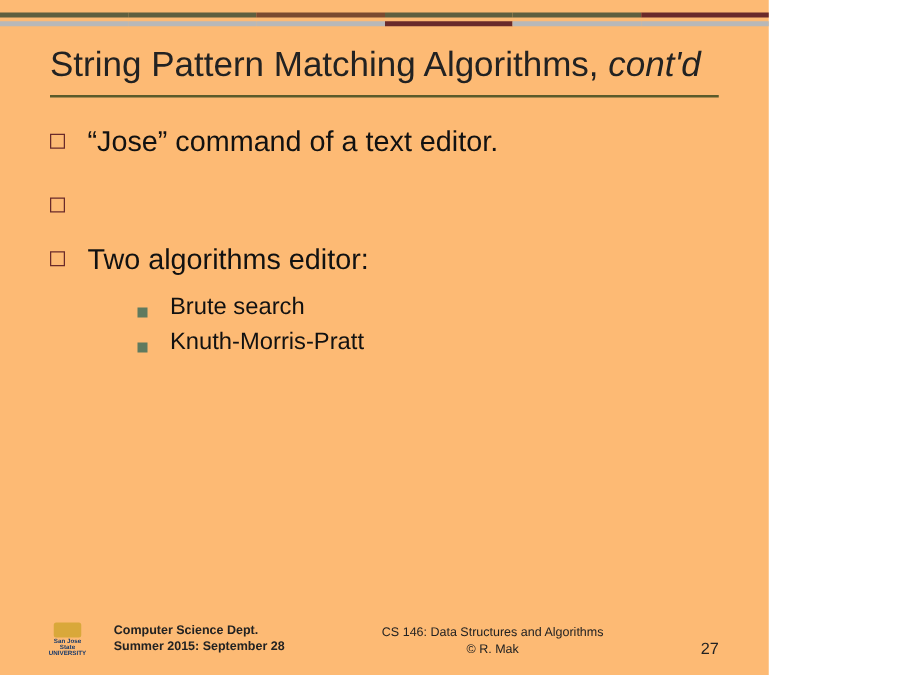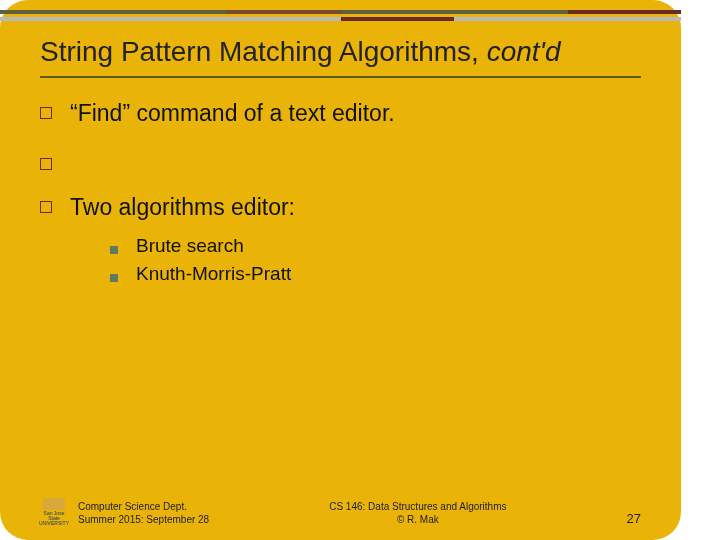--- a/index.html
+++ b/index.html
@@ -1,22 +1,21 @@
 <!DOCTYPE html>
 <html><head>
 <meta charset="utf-8">
 <style>
   * { margin: 0; padding: 0; box-sizing: border-box; }
   html, body { width: 720px; height: 540px; font-family: Arial, Helvetica, sans-serif; background: #fff; }
   .slide {
-    width: 681px;
+    width: 615px;
     height: 540px;
     position: relative;
-    background: #eab308;
-    border-radius: 28px;
+    background: #fdba74;
   }
   .top-stripe {
     position: absolute;
     top: 10px; left: 0; right: 0;
     height: 14px;
   }
   .stripe-row { display:flex; height:4px; }
   .stripe-cell { flex:1; }
   .s-olive { background:#5f5f3f; }
   .s-brown { background:#7a4a30; }
@@ -75,21 +74,21 @@
   }
   .footer {
     position:absolute;
     bottom:14px; left:40px; right:40px;
     display:flex;
     align-items:flex-end;
     justify-content:space-between;
     font-size:10px;
     color:#222;
   }
-  .footer-left { display:flex; align-items:flex-end; gap:10px; }
+  .footer-left { display:flex; align-items:flex-start; gap:23px;font-weight:bold; }
   .logo {
     width:28px; height:28px;
     display:flex; flex-direction:column; align-items:center; justify-content:center;
   }
   .logo-top { width:22px; height:12px; background:#d9a83a; border-radius:2px; }
   .logo-bot { font-size:5px; color:#1a3a6a; text-align:center; line-height:1; margin-top:1px; }
   .footer-col { line-height:1.3; }
   .footer-center { text-align:center; }
   .page-num { font-size:13px; color:#222; }
 </style>
@@ -120,21 +119,21 @@
 
   <div class="title-wrap">
     <div class="title">
       <span>String Pattern Matching Algorithms, </span><span class="italic">cont'd</span>
     </div>
   </div>
 
   <div class="content">
     <div class="bullet">
       <div class="marker"></div>
-      <div class="text">“Find” command of a text editor.</div>
+      <div class="text">“Jose” command of a text editor.</div>
     </div>
     <div class="bullet">
       <div class="marker"></div>
     </div>
     <div class="bullet">
       <div class="marker"></div>
       <div class="text">Two algorithms editor:</div>
     </div>
     <div class="sub-list">
       <div class="sub-bullet">

